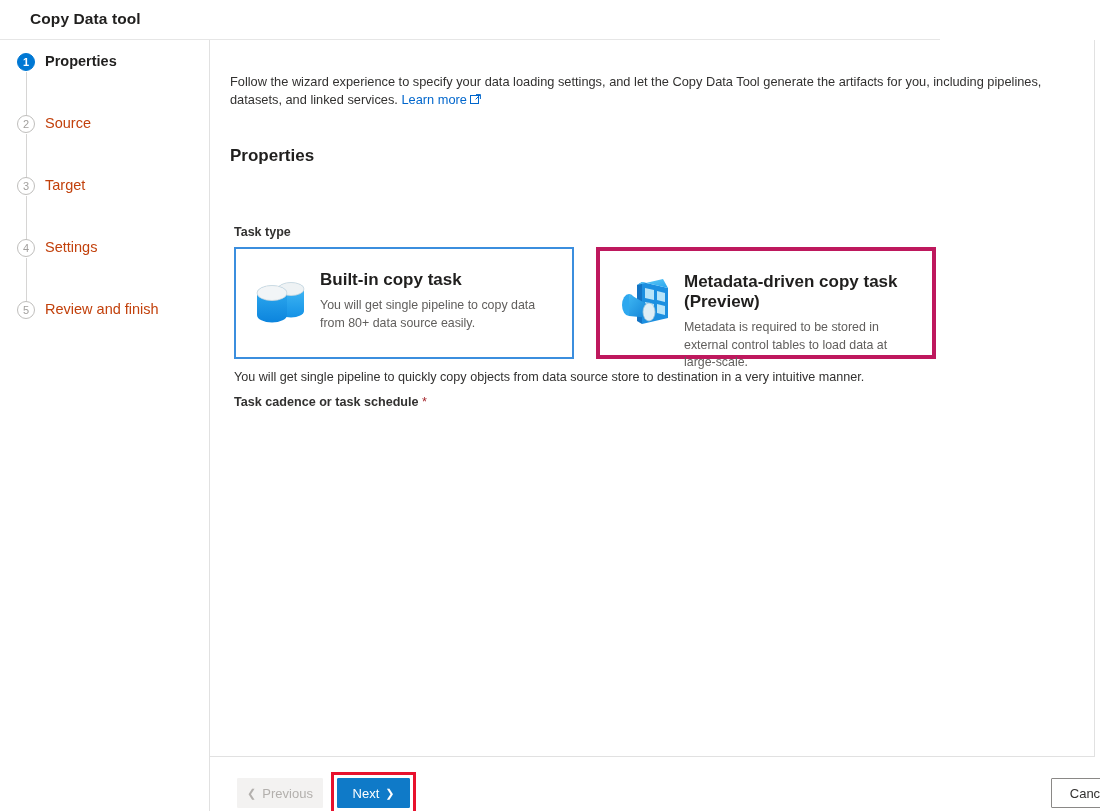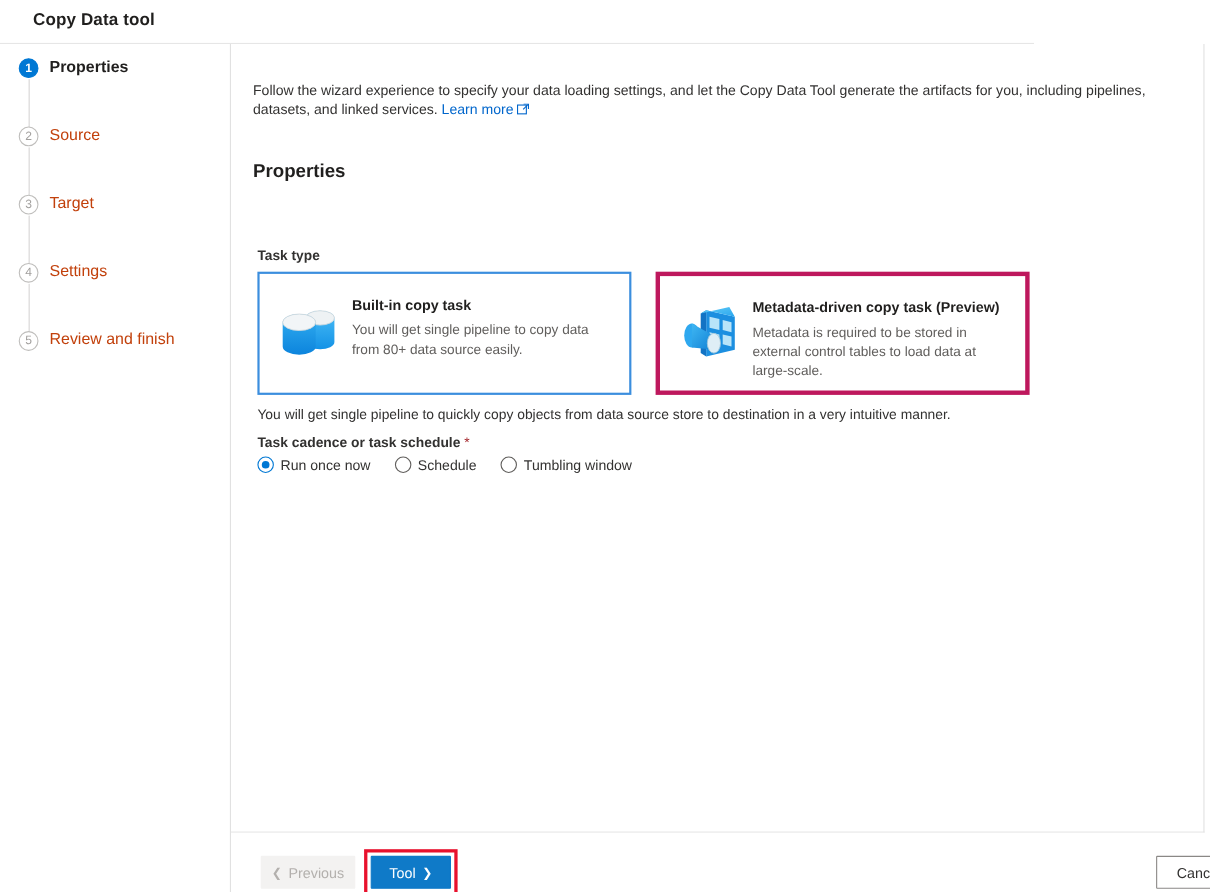--- a/index.html
+++ b/index.html
@@ -180,21 +180,21 @@
     flex: 0 0 62px;
     width: 62px; height: 62px;
     margin-right: 8px;
     margin-top: 4px;
     display: flex;
     align-items: center;
     justify-content: center;
   }
   .card-body { padding-top: 3px; }
   .card-title {
-    font-size: 13px;
+    font-size: 17px;
     font-weight: bold;
     color: #201f1e;
     margin-bottom: 7px;
   }
   .card-desc {
     font-size: 12.4px;
     line-height: 17.5px;
     color: #605e5c;
     max-width: 235px;
   }
@@ -436,47 +436,33 @@
 
     </div>
 
     <div class="cards-note">You will get single pipeline to quickly copy objects from data source store to destination in a very intuitive manner.</div>
 
     <div class="radio-label">
       <span>Task cadence or task schedule</span>
       <span class="req">*</span>
     </div>
 
-    <div class="radio-row">
-      <div class="radio-item checked">
-        <span class="radio-mark"></span>
-        <span class="radio-text">Run once now</span>
-      </div>
-      <div class="radio-item">
-        <span class="radio-mark"></span>
-        <span class="radio-text">Schedule</span>
-      </div>
-      <div class="radio-item">
-        <span class="radio-mark"></span>
-        <span class="radio-text">Tumbling window</span>
-      </div>
-    </div>
 
   </div>
 
   <div class="footer-divider"></div>
   <div class="footer">
 
     <div class="btn btn-prev">
       <span class="chev chev-left">❮</span>
       <span>Previous</span>
     </div>
 
     <div class="btn btn-next">
-      <span>Tool</span>
+      <span>Next</span>
       <span class="chev chev-right">❯</span>
     </div>
 
     <div class="annot-box"></div>
 
     <div class="btn btn-cancel">
       <span>Cancel</span>
     </div>
 
   </div>

